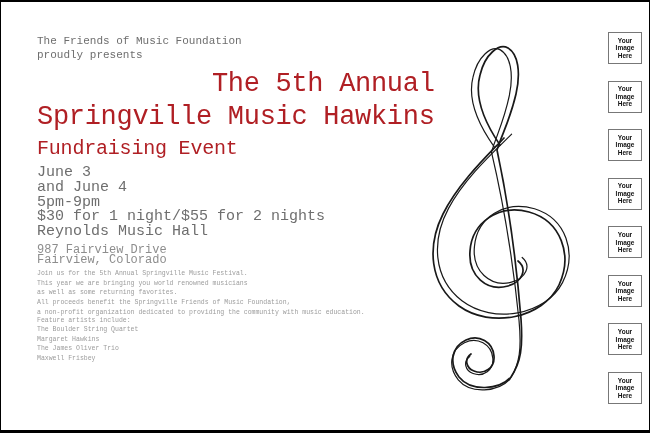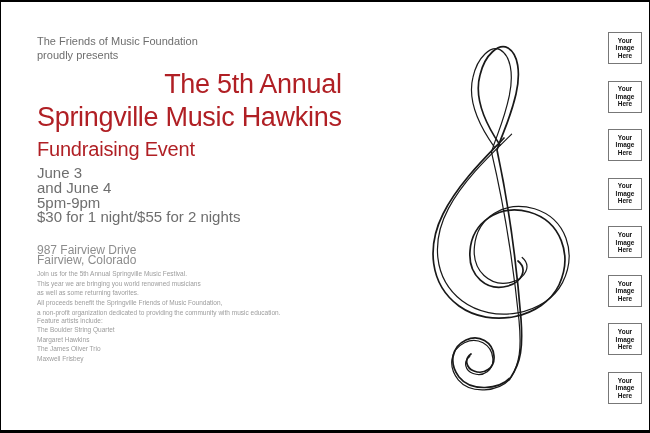--- a/index.html
+++ b/index.html
@@ -7,21 +7,21 @@
     --gray:#6e6e6e;
     --light:#9c9c9c;
   }
   html,body{margin:0;padding:0;background:#fff;}
   body{width:650px;height:433px;font-family:"Liberation Sans", sans-serif;}
   .poster{
     position:relative;width:650px;height:433px;box-sizing:border-box;
     background:#fff;border:1px solid #000;border-top-width:2px;border-bottom-width:3px;
     overflow:hidden;
   }
-  .block{position:absolute;left:36px;white-space:nowrap;}
+  .block{position:absolute;left:36px;white-space:nowrap;font-family:Liberation Mono, monospace;}
   .presenter{top:32px;font-size:11px;line-height:14px;color:var(--gray);}
   .title{top:66px;font-size:27px;line-height:33px;letter-spacing:-0.3px;color:var(--accent);text-align:right;}
   .subtitle{top:136px;font-size:20px;line-height:22px;letter-spacing:-0.2px;color:var(--accent);text-align:right;}
   .schedule{top:164px;font-size:15px;line-height:14.8px;color:var(--gray);}
   .address{top:244px;font-size:12px;line-height:9.5px;color:#8d8d8d;}
   .description{top:267px;font-size:6.5px;line-height:9.7px;color:var(--light);}
   .artists{top:314px;font-size:6.5px;line-height:9.4px;color:var(--light);}
   .contact{top:362px;font-size:8px;line-height:10px;color:#8b8b8b;}
   .clef{position:absolute;left:370px;top:0;width:230px;height:433px;}
   .ph-col{
@@ -50,20 +50,21 @@
     <div>Springville Music Hawkins</div>
   </div>
 
   <div class="block subtitle">Fundraising Event</div>
 
   <div class="block schedule">
     <div>June 3</div>
     <div>and June 4</div>
     <div>5pm-9pm</div>
     <div>$30 for 1 night/$55 for 2 nights</div>
+    <div>Reynolds Music Hall</div>
   </div>
 
   <div class="block address">
     <div>987 Fairview Drive</div>
     <div>Fairview, Colorado</div>
   </div>
 
   <div class="block description">
     <div>Join us for the 5th Annual Springville Music Festival.</div>
     <div>This year we are bringing you world renowned musicians</div>

